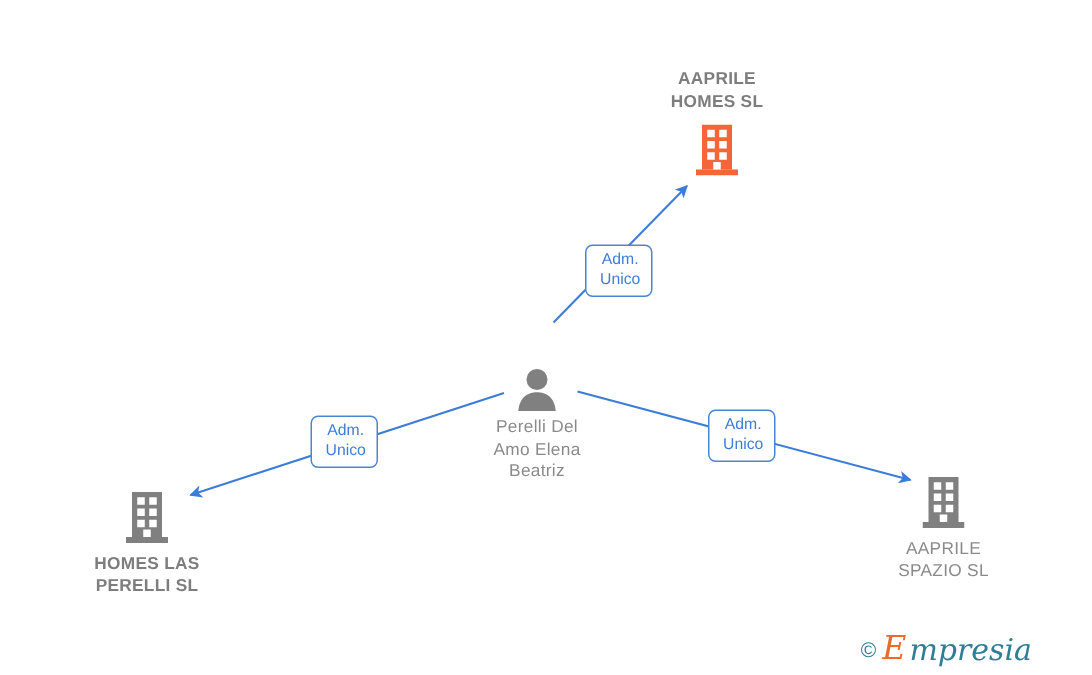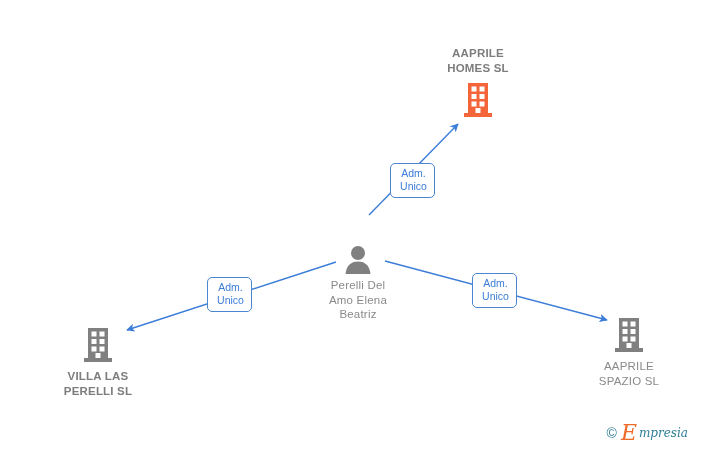--- a/index.html
+++ b/index.html
@@ -112,21 +112,21 @@
     font-family: "DejaVu Serif", serif;
     font-style: italic;
     font-size: 22px;
     color: #ef6a29;
     line-height: 1;
     margin-right: -2px;
   }
   #watermark .wm-rest {
     font-family: "DejaVu Serif", serif;
     font-style: italic;
-    font-size: 12px;
+    font-size: 20px;
     color: #2e7f96;
     line-height: 1;
   }
 </style>
 </head>
 <body>
 
 <div id="canvas">
 
   <svg id="edges" viewBox="0 0 728 450" width="728" height="450" xmlns="http://www.w3.org/2000/svg">
@@ -174,21 +174,21 @@
       <rect x="4" y="0" width="20" height="30" fill="#808080"></rect>
       <rect x="0" y="30" width="28" height="4" fill="#808080"></rect>
       <rect x="7.5" y="3.5" width="5" height="5" fill="#ffffff"></rect>
       <rect x="15.5" y="3.5" width="5" height="5" fill="#ffffff"></rect>
       <rect x="7.5" y="11" width="5" height="5" fill="#ffffff"></rect>
       <rect x="15.5" y="11" width="5" height="5" fill="#ffffff"></rect>
       <rect x="7.5" y="18.5" width="5" height="5" fill="#ffffff"></rect>
       <rect x="15.5" y="18.5" width="5" height="5" fill="#ffffff"></rect>
       <rect x="11.5" y="25" width="5" height="5" fill="#ffffff"></rect>
     </svg>
-    <div class="node-label bold">VILLA LAS
+    <div class="node-label bold">HOMES LAS
 PERELLI  SL</div>
   </div>
 
   <div class="node" id="node-right">
     <svg class="node-icon" width="28" height="34" viewBox="0 0 28 34" xmlns="http://www.w3.org/2000/svg">
       <rect x="4" y="0" width="20" height="30" fill="#808080"></rect>
       <rect x="0" y="30" width="28" height="4" fill="#808080"></rect>
       <rect x="7.5" y="3.5" width="5" height="5" fill="#ffffff"></rect>
       <rect x="15.5" y="3.5" width="5" height="5" fill="#ffffff"></rect>
       <rect x="7.5" y="11" width="5" height="5" fill="#ffffff"></rect>

